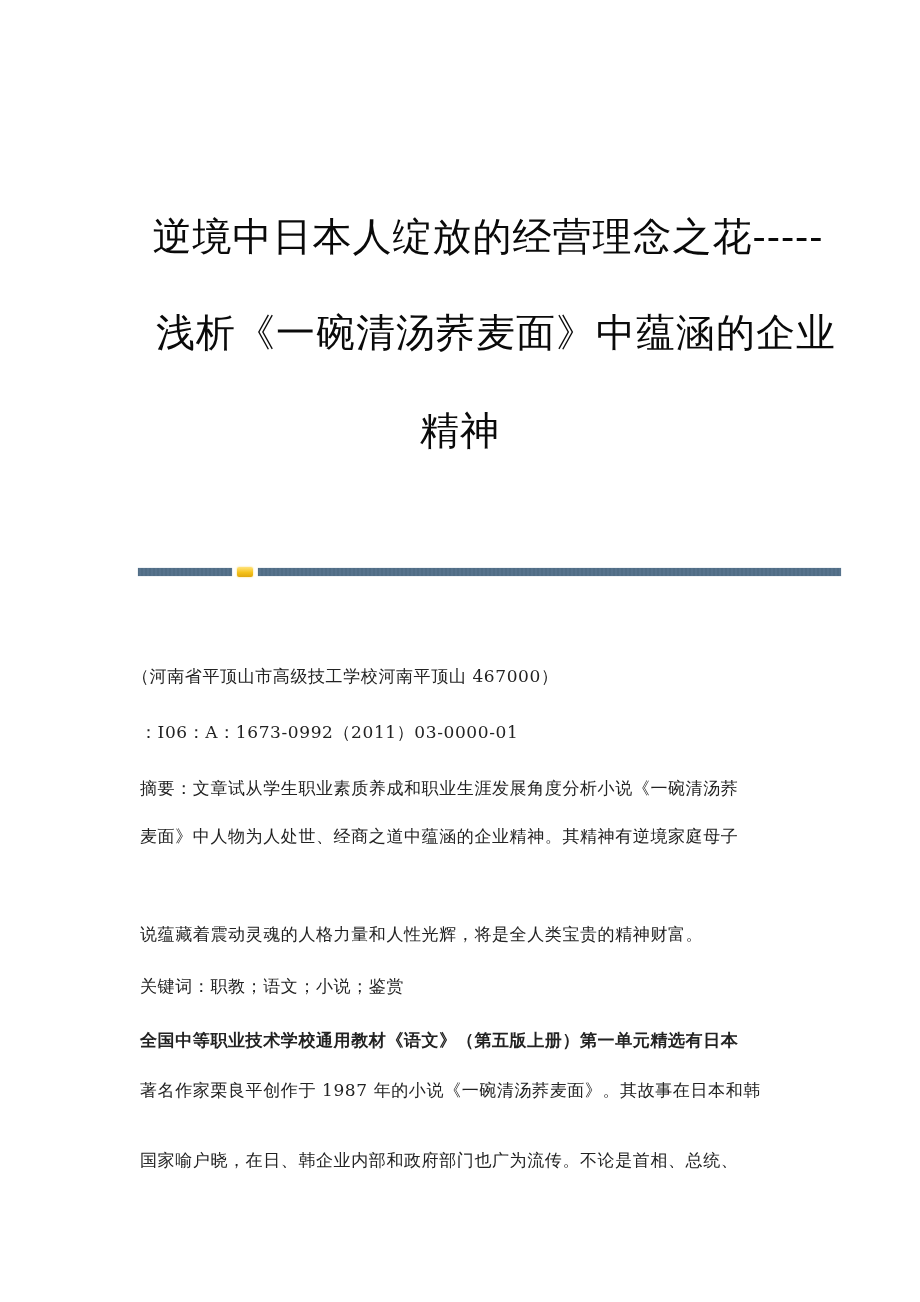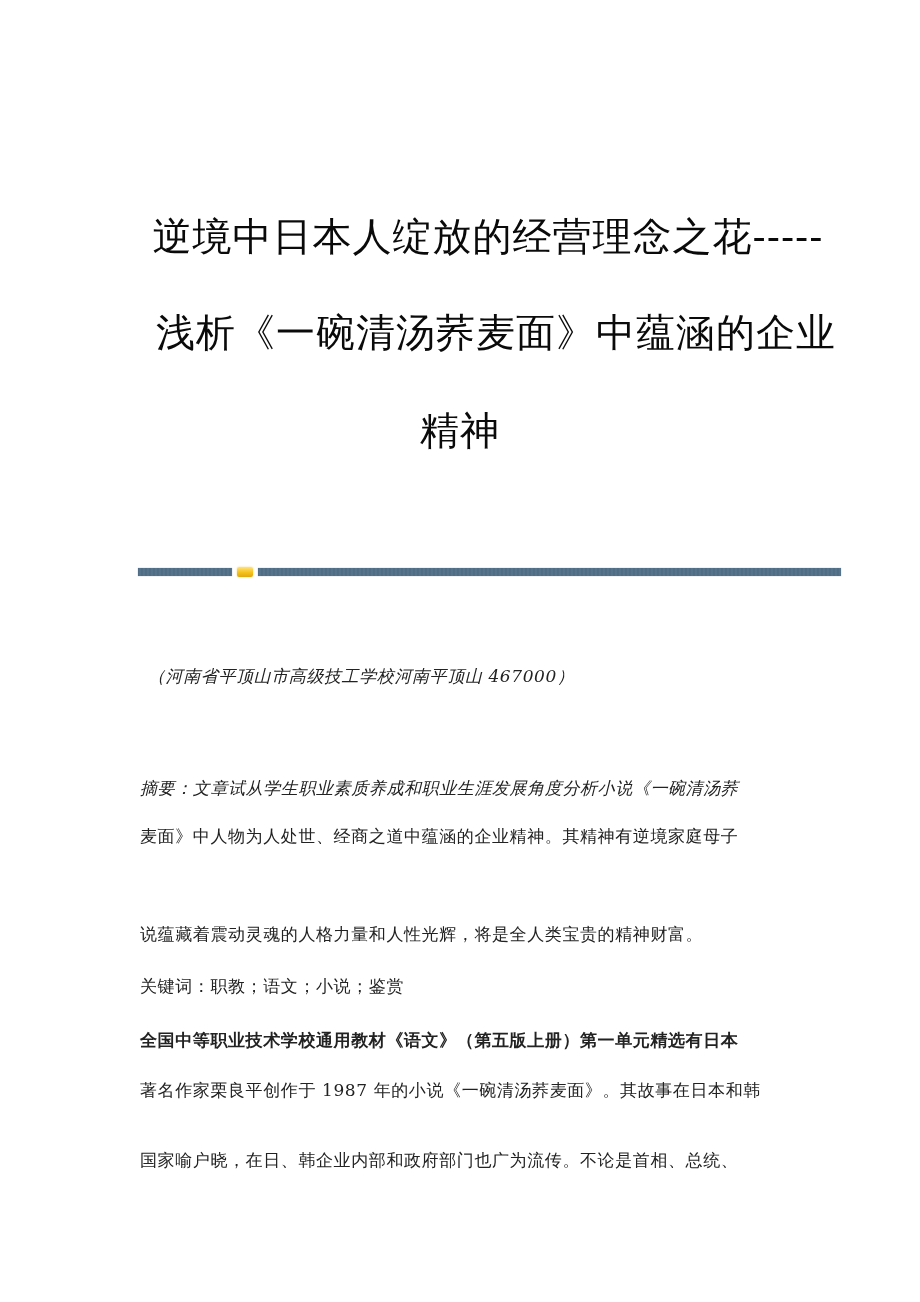--- a/index.html
+++ b/index.html
@@ -84,23 +84,24 @@
   <div class="title-line l1">逆境中日本人绽放的经营理念之花-----</div>
   <div class="title-line l2">浅析《一碗清汤荞麦面》中蕴涵的企业</div>
   <div class="title-line l3">精神</div>
 
   <div class="divider">
     <div class="seg left"></div>
     <div class="gem"></div>
     <div class="seg right"></div>
   </div>
 
-  <div class="body-line" style="top:665px; left:148px;font-style:italic;">（河南省平顶山市高级技工学校河南平顶山 467000）</div>
+  <div class="body-line" style="top:665px; left:132px;">（河南省平顶山市高级技工学校河南平顶山 467000）</div>
+  <div class="body-line" style="top:721px; left:140px;">：I06：A：1673-0992（2011）03-0000-01</div>
 
-  <div class="body-line" style="top:777px;font-style:italic;">摘要：文章试从学生职业素质养成和职业生涯发展角度分析小说《一碗清汤荞</div>
+  <div class="body-line" style="top:777px;">摘要：文章试从学生职业素质养成和职业生涯发展角度分析小说《一碗清汤荞</div>
   <div class="body-line" style="top:825px;">麦面》中人物为人处世、经商之道中蕴涵的企业精神。其精神有逆境家庭母子</div>
   <div class="body-line" style="top:923px;">说蕴藏着震动灵魂的人格力量和人性光辉，将是全人类宝贵的精神财富。</div>
 
   <div class="body-line" style="top:975px;">关键词：职教；语文；小说；鉴赏</div>
 
   <div class="body-line" style="top:1029px;font-weight:bold;">全国中等职业技术学校通用教材《语文》（第五版上册）第一单元精选有日本</div>
   <div class="body-line" style="top:1079px;">著名作家栗良平创作于 1987 年的小说《一碗清汤荞麦面》。其故事在日本和韩</div>
   <div class="body-line" style="top:1129px;margin-top:20px;">国家喻户晓，在日、韩企业内部和政府部门也广为流传。不论是首相、总统、</div>
 
 </div>

